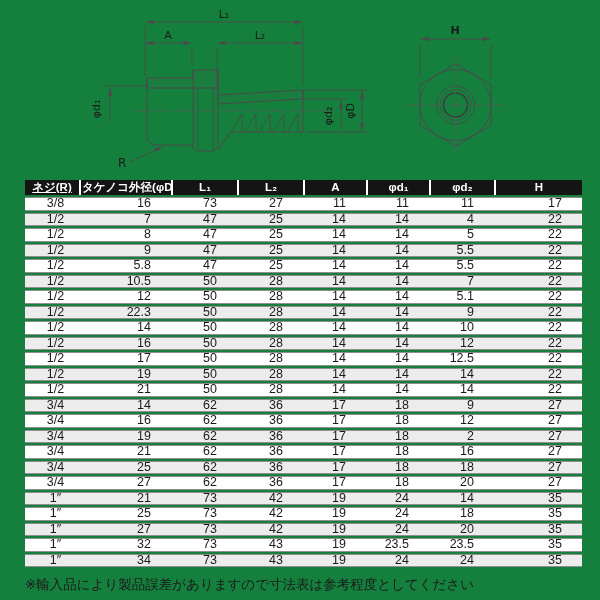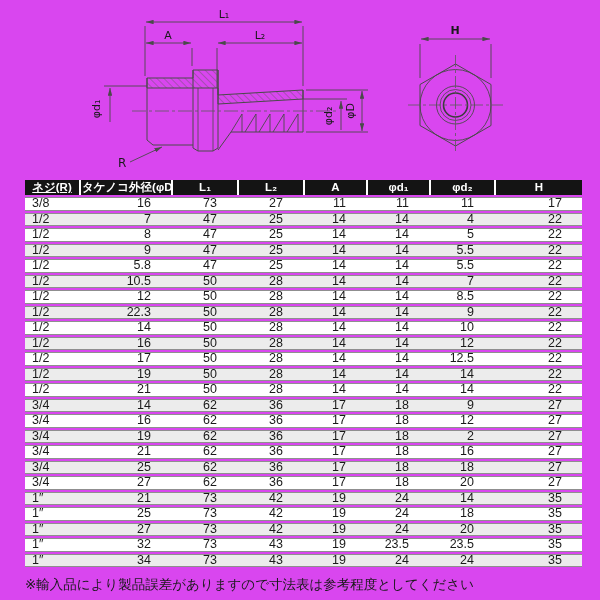--- a/index.html
+++ b/index.html
@@ -1,17 +1,17 @@
 <!DOCTYPE html>
 <html><head>
 <meta charset="utf-8">
 <style>
   html,body { margin:0; padding:0; background:#fff; }
   .page {
-    position:relative; width:600px; height:600px; background:#d946ef;
+    position:relative; width:600px; height:600px; background:#15803d;
     font-family:"Liberation Sans","DejaVu Sans",sans-serif; color:#1a1a1a;
     overflow:hidden;
   }
   
   .drawing { position:absolute; top:0; left:0; }
   .drawing text {
     font-family:"DejaVu Sans","Liberation Sans",sans-serif;
     font-size:11px; fill:#1a1a1a;
   }
   .drawing .rlabel { font-size:12px; }
@@ -25,21 +25,21 @@
     height:15px; line-height:15px; padding:0 1px; text-align:center;
     border-left:2px solid #ffffff; overflow:hidden; white-space:nowrap;
   }
   table.spec thead th:first-child { border-left:none;text-decoration:underline; }
   table.spec tbody td {
     background:#ffffff; font-size:12.5px; line-height:11.5px; height:11.5px;
     padding:0 20px 0 0; text-align:right; white-space:nowrap;
     border-top:1px solid #8f8f8f; border-bottom:1px solid #8f8f8f;
   }
   table.spec tbody tr:nth-child(even) td { background:#ececec; }
-  table.spec tbody td:first-child { text-align:left; padding:0 0 0 7px; }
+  table.spec tbody td:first-child { text-align:center; padding:0 0 0 7px; }
   
   .footnote {
     position:absolute; left:25px; top:576px; font-size:13.5px; color:#1a1a1a;
     white-space:nowrap;
     text-align:center;
   }
 </style>
 </head>
 <body>
 
@@ -221,21 +221,21 @@
           <td>7</td>
           <td>22</td>
         </tr>
         <tr>
           <td>1/2</td>
           <td>12</td>
           <td>50</td>
           <td>28</td>
           <td>14</td>
           <td>14</td>
-          <td>8.5</td>
+          <td>5.1</td>
           <td>22</td>
         </tr>
         <tr>
           <td>1/2</td>
           <td>22.3</td>
           <td>50</td>
           <td>28</td>
           <td>14</td>
           <td>14</td>
           <td>9</td>

